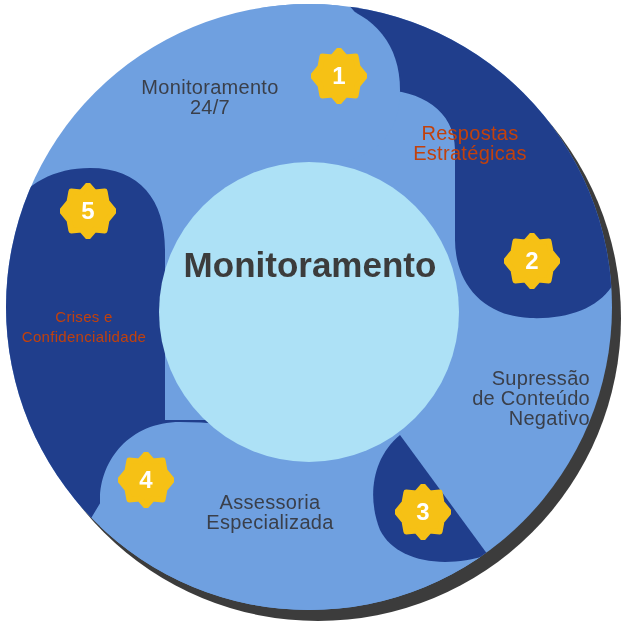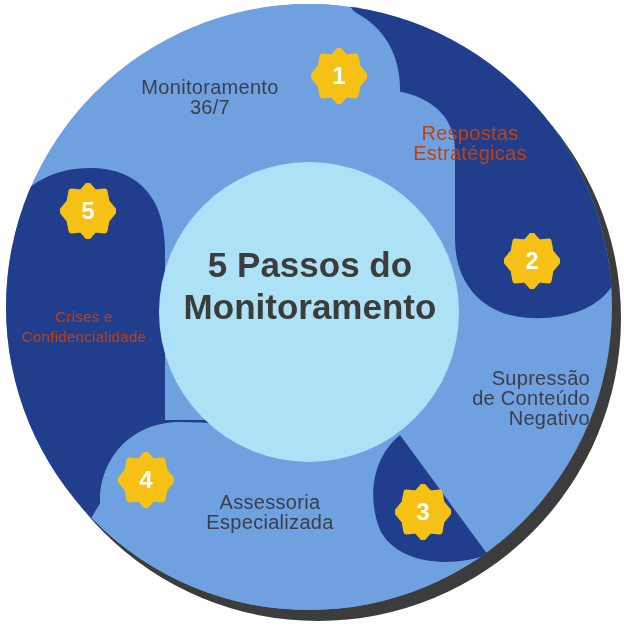--- a/index.html
+++ b/index.html
@@ -43,33 +43,32 @@
   <circle cx="309" cy="312" r="150" fill="#ade1f6"></circle>
 
   <use href="#star" x="311" y="48" width="56" height="56"></use>
   <use href="#star" x="504" y="233" width="56" height="56"></use>
   <use href="#star" x="395" y="484" width="56" height="56"></use>
   <use href="#star" x="118" y="452" width="56" height="56"></use>
   <use href="#star" x="60" y="183" width="56" height="56"></use>
 </svg>
 
 <div class="title">
-  <div>5 Passos do</div>
   <div>Monitoramento</div>
 </div>
 
 <div class="badge-num" style="left:319px;top:56px;">1</div>
 <div class="badge-num" style="left:512px;top:241px;">2</div>
 <div class="badge-num" style="left:403px;top:492px;">3</div>
 <div class="badge-num" style="left:126px;top:460px;">4</div>
 <div class="badge-num" style="left:68px;top:191px;">5</div>
 
 <div class="lbl dark" style="left:120px;top:77px;width:180px;">
   <div>Monitoramento</div>
-  <div>36/7</div>
+  <div>24/7</div>
 </div>
 <div class="lbl light" style="left:390px;top:123px;width:160px;">
   <div>Respostas</div>
   <div>Estratégicas</div>
 </div>
 <div class="lbl dark" style="left:430px;top:368px;width:160px;text-align:right;">
   <div>Supressão</div>
   <div>de Conteúdo</div>
   <div>Negativo</div>
 </div>

